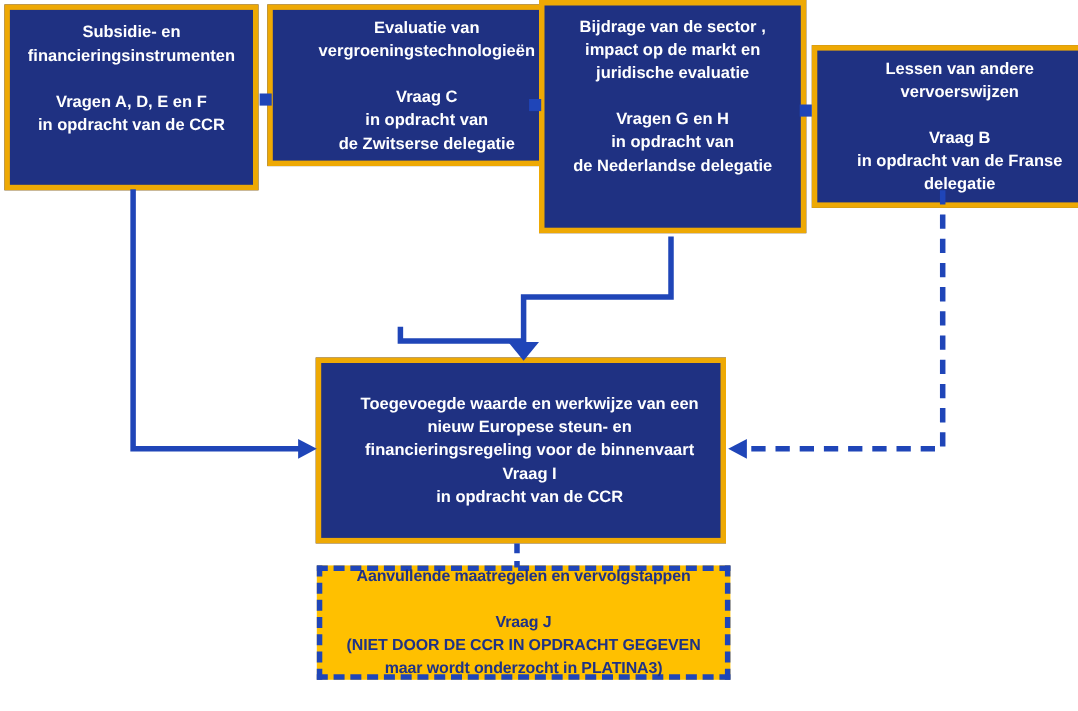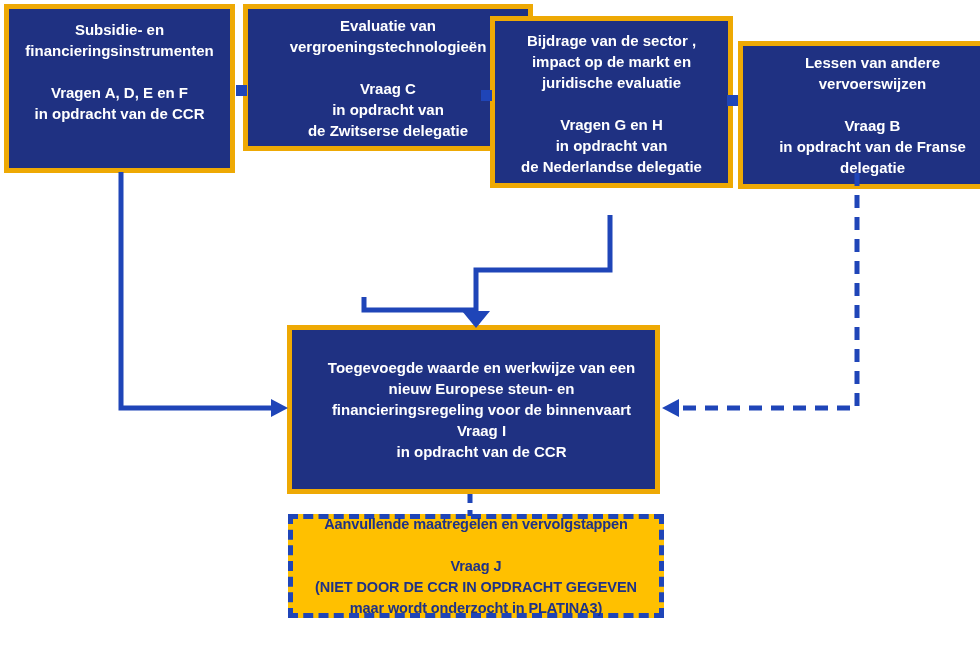--- a/index.html
+++ b/index.html
@@ -23,21 +23,21 @@
     white-space:pre-line;
     display:flex;
     flex-direction:column;
     align-items:center;
   }
   .v-center{justify-content:center;}
   .v-top{justify-content:flex-start;}
   #box-subsidie      {left:4px;  top:4px;   width:231px; height:169px; padding-top:10px;}
   #box-evaluatie     {left:243px;top:4px;   width:290px; height:147px;}
   #box-werkzaamheden {left:243px;top:152px; width:240px; height:146px; padding-top:5px;}
-  #box-bijdrage      {left:490px;top:16px;   width:243px; height:172px; padding-top:9px;}
+  #box-bijdrage      {left:490px;top:0;   width:243px; height:212px; padding-top:9px;}
   #box-lessen        {left:738px;top:41px;  width:269px; height:148px;}
   #box-centraal      {left:287px;top:325px; width:373px; height:169px;padding-left:16px;}
   #box-vervolg{
     position:absolute;
     left:288px;top:514px;width:376px;height:104px;
     box-sizing:border-box;
     background:#FFC000;
     border:5px dashed #1F45B8;
     color:#1F3285;
     font-weight:700;

